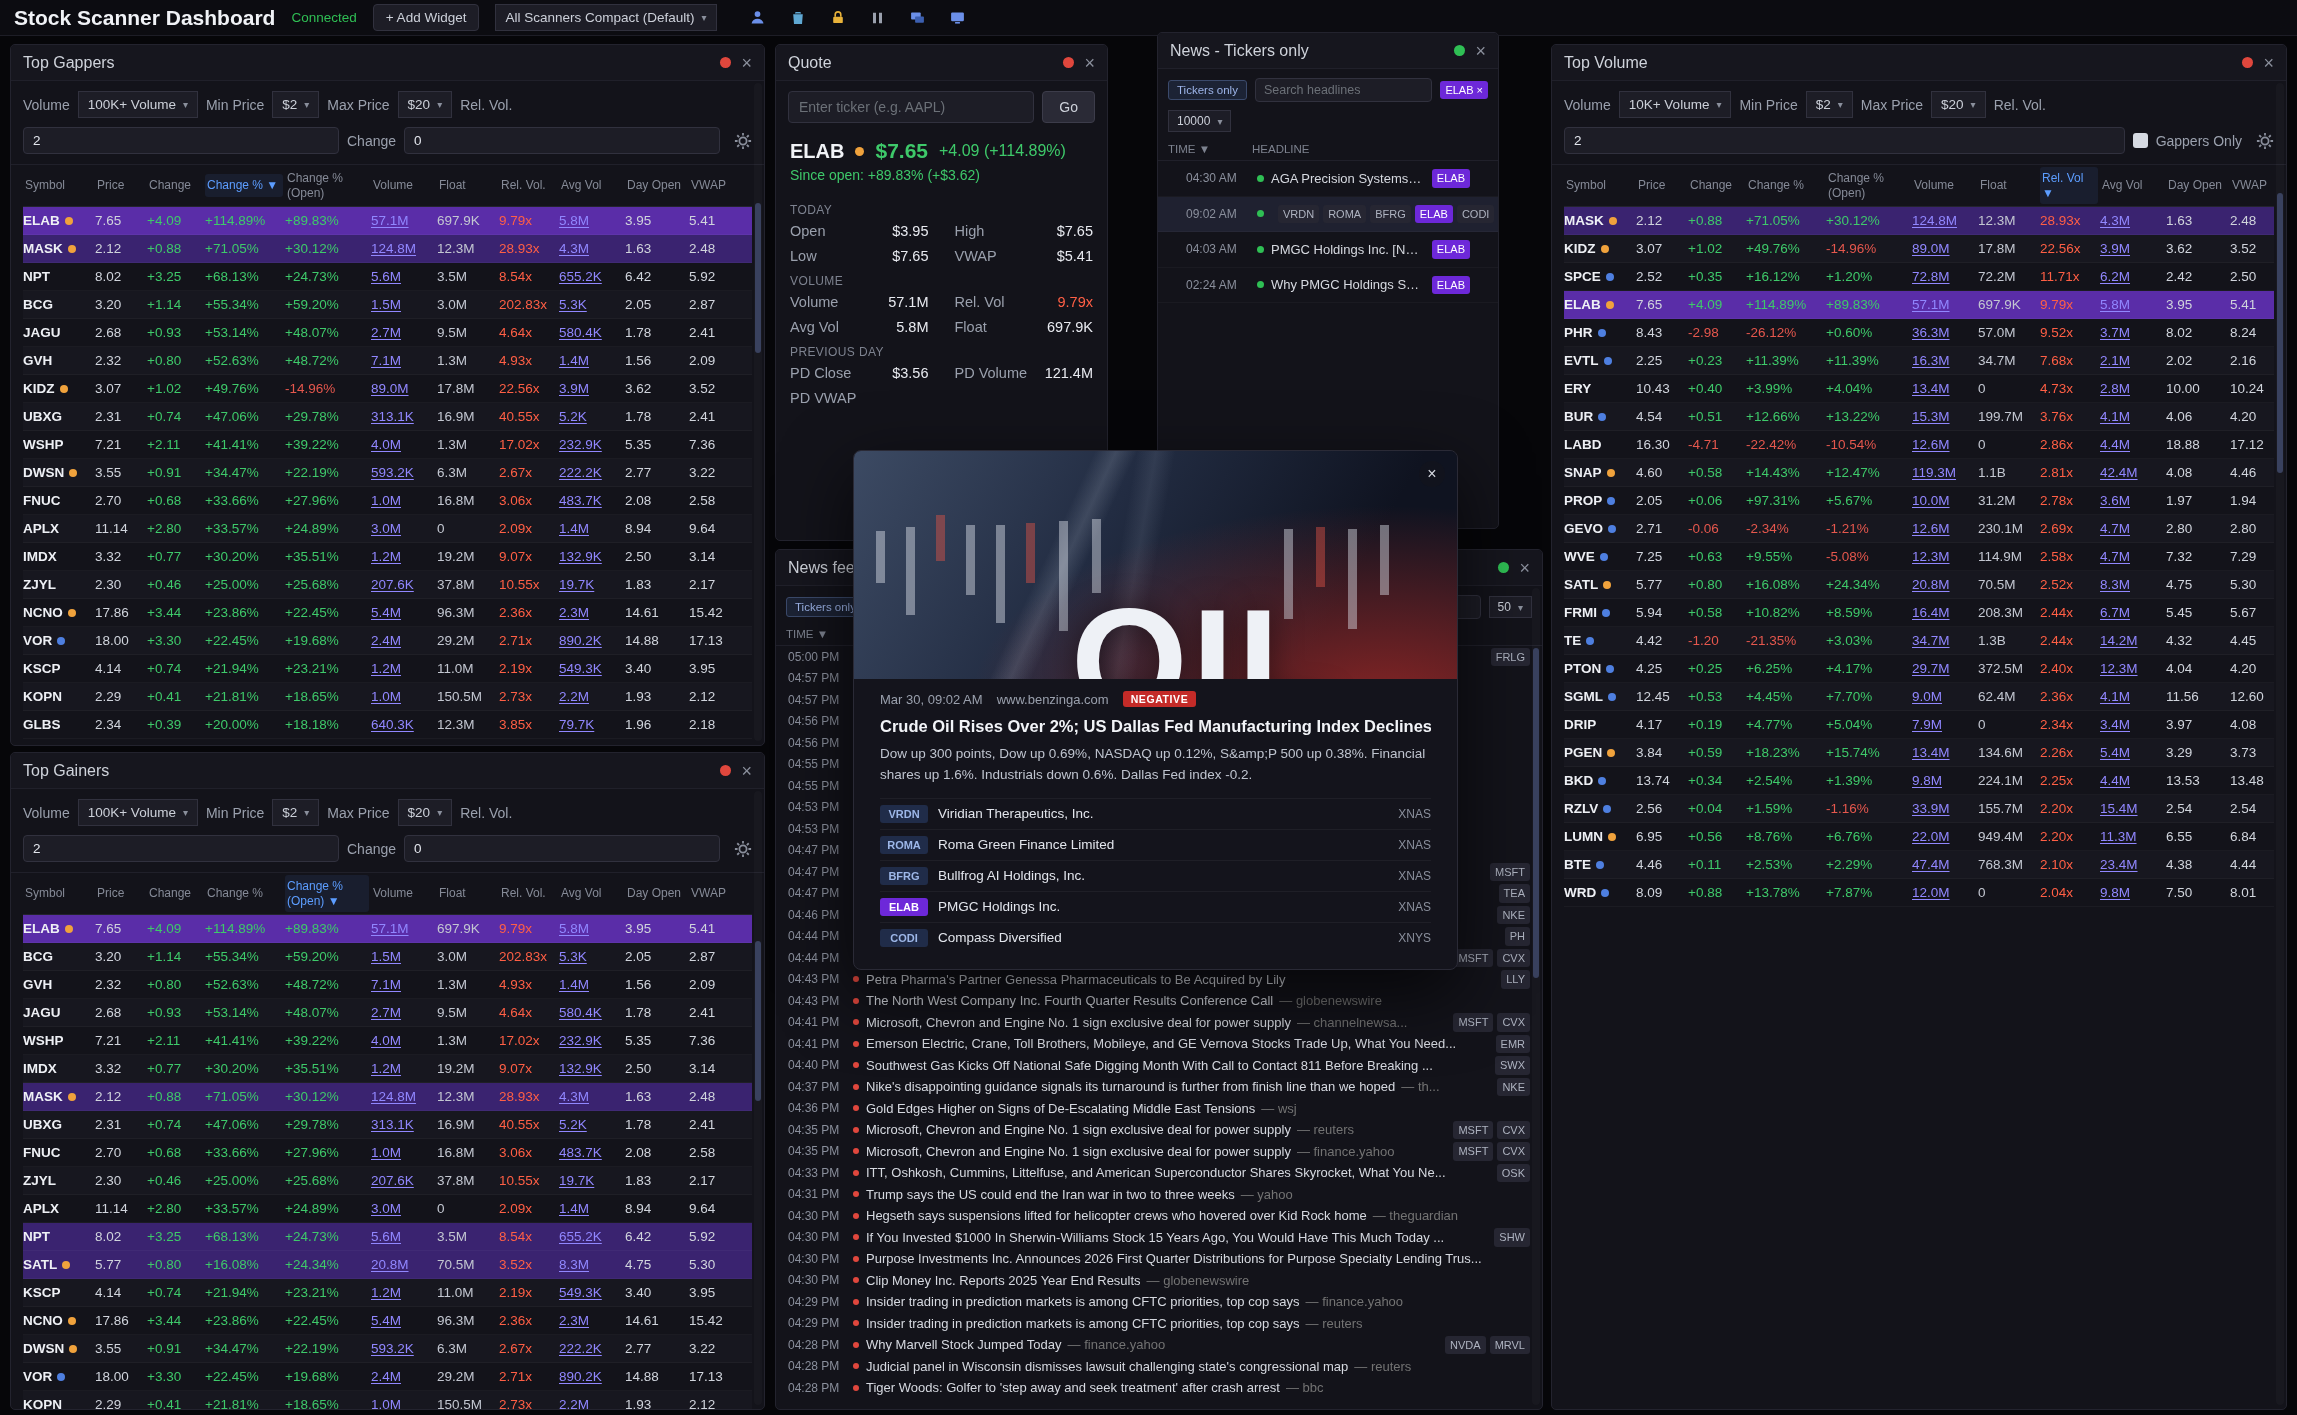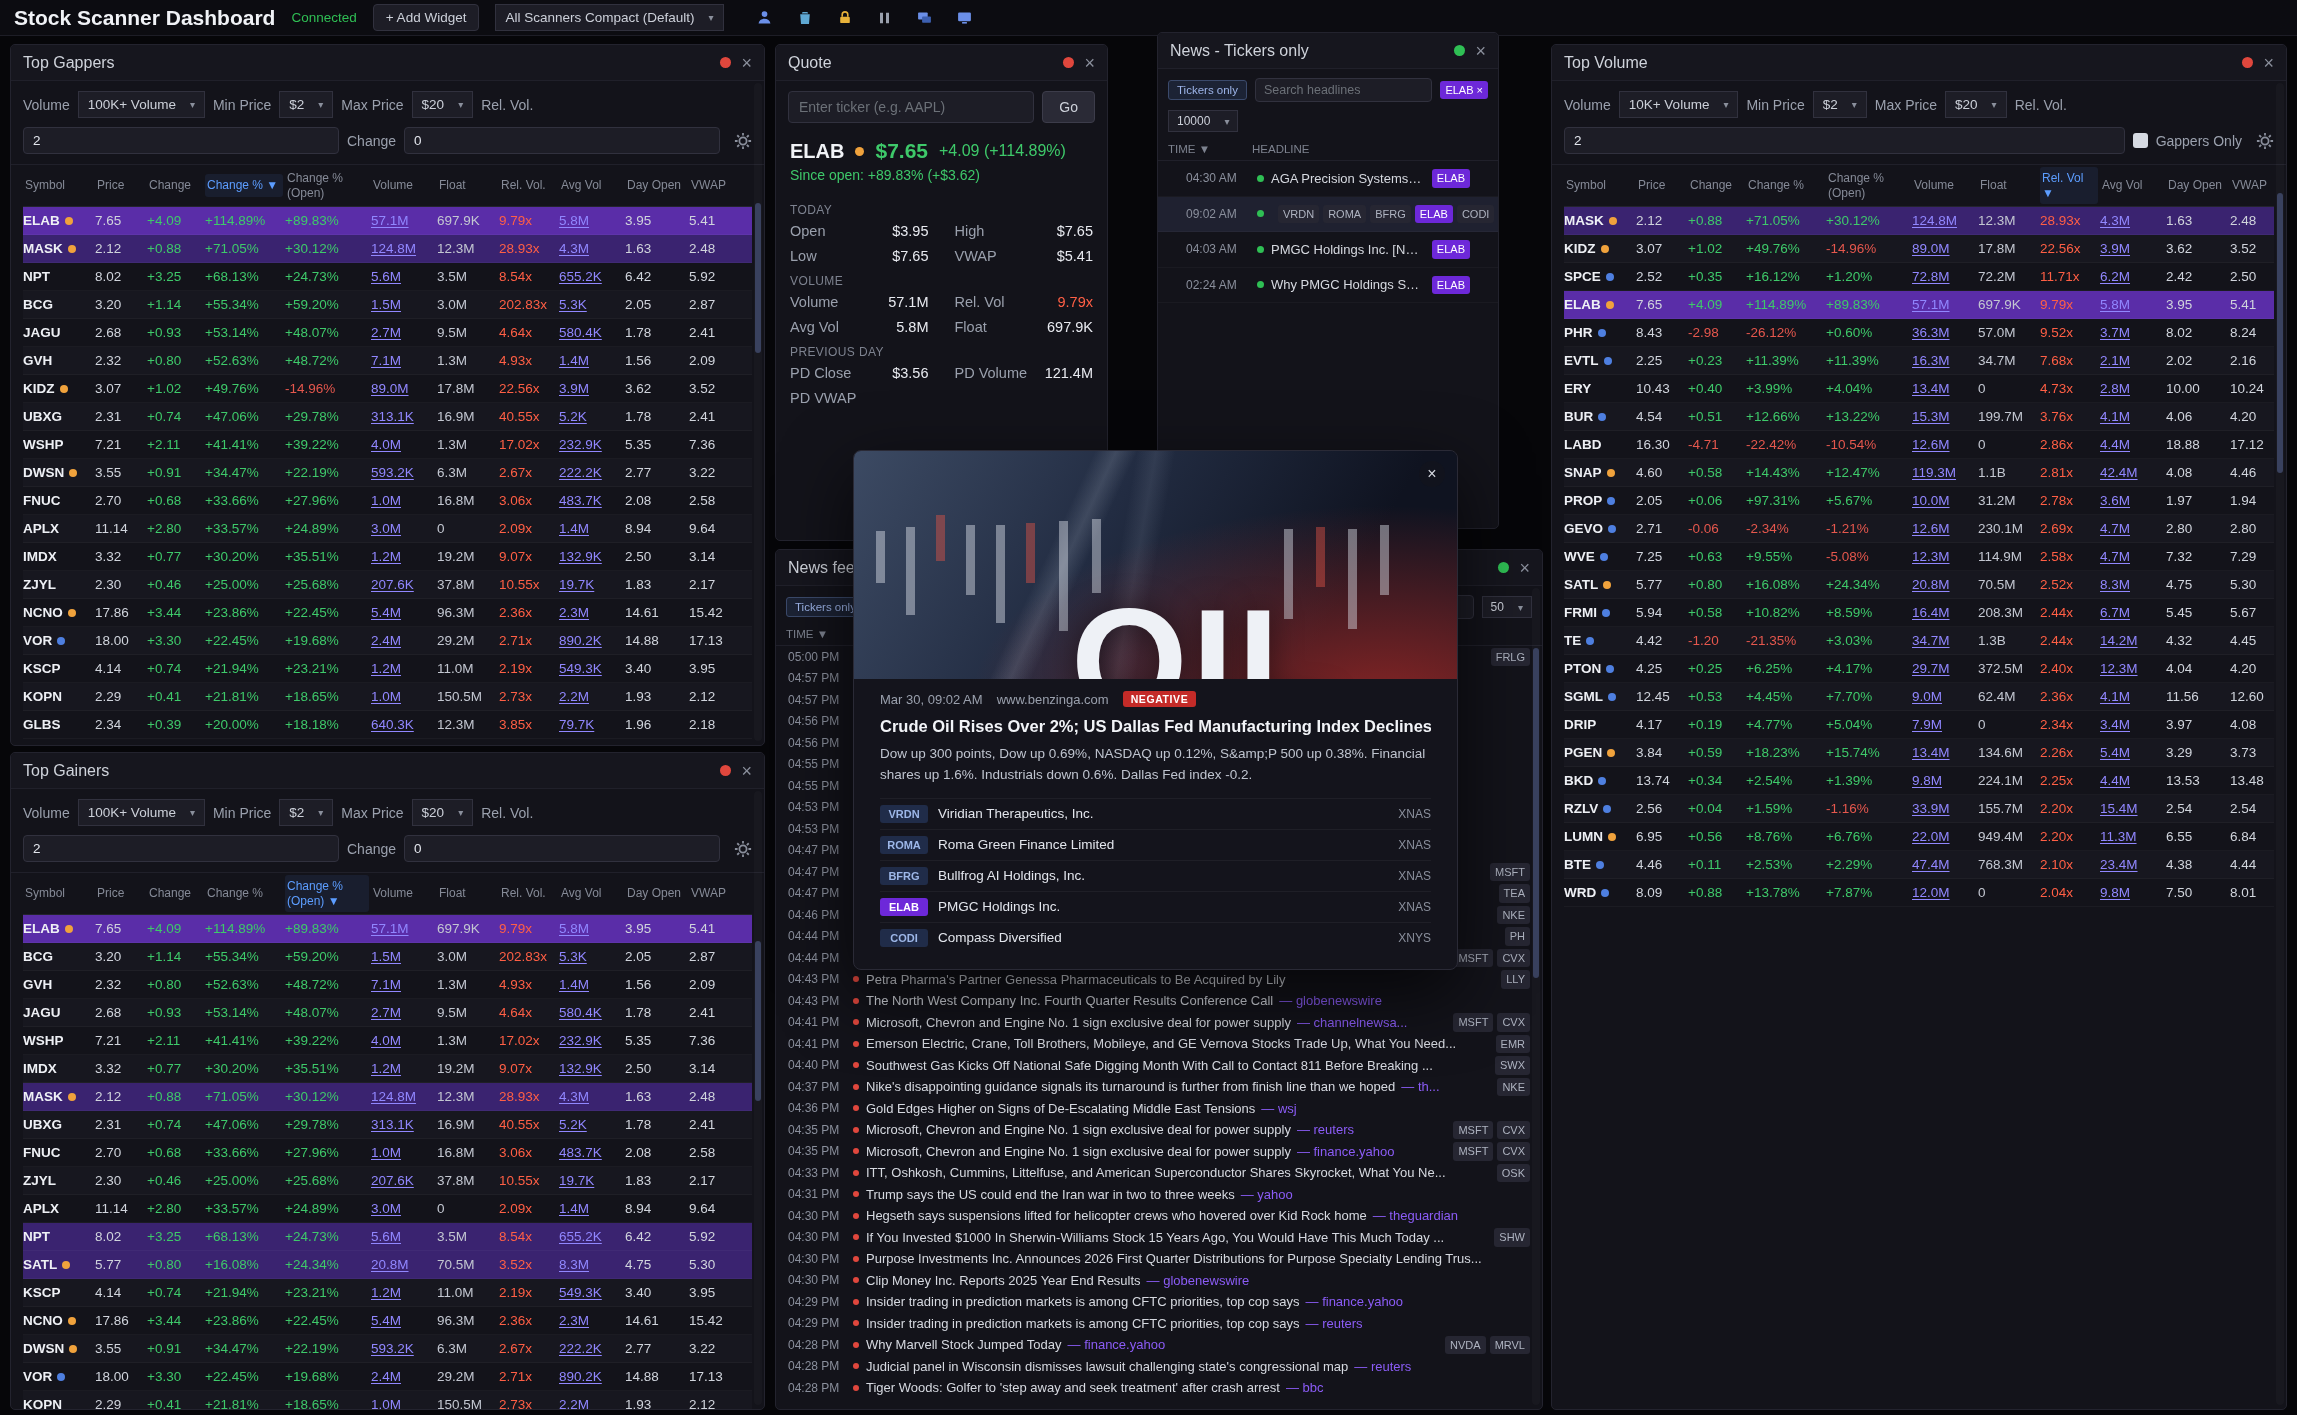--- a/index.html
+++ b/index.html
@@ -23,21 +23,21 @@
          border-bottom:1px solid #20202a}
   .ptitle{font-size:16px;color:#cfd3db;flex:1;white-space:nowrap}
   .pdot{width:11px;height:11px;border-radius:50%;flex:none}
   .pdot.red{background:#e0473d}.pdot.green{background:#2fbf54}
   .pclose{color:#8a8f9c;font-size:18px;line-height:1;cursor:pointer}
 
   
   .pfilters{padding:10px 12px;display:flex;flex-direction:column;gap:9px;border-bottom:1px solid #20202a}
   .frow{display:flex;align-items:center;gap:8px}
   .flabel{font-size:14px;color:#9aa0ad;white-space:nowrap}
-  .fselect{display:inline-flex;align-items:center;gap:14px;background:#1d1d26;border:1px solid #31313e;
+  .fselect{display:inline-flex;align-items:center;gap:7px;background:#1d1d26;border:1px solid #31313e;
            border-radius:0;padding:5px 9px;font-size:13.5px;color:#ccd0d9;white-space:nowrap;cursor:pointer}
   .fselect.small{padding:3px 8px;font-size:12px}
   .caret{font-size:10px;color:#8a8f9c;font-style:normal}
   .fnum{flex:1;min-width:40px;background:#1d1d26;border:1px solid #31313e;border-radius:4px;
         padding:5px 9px;font-size:13.5px;color:#e2e5ec;font-family:inherit}
   .fgear{margin-left:6px;flex:none;cursor:pointer}
   .fcheck{width:15px;height:15px;background:#d6dae2;border-radius:3px;flex:none;cursor:pointer}
 
   
   .stable{padding:0 12px}
@@ -93,21 +93,21 @@
   .nt-limitrow{padding:4px 10px 6px;display:flex}
   .nt-cols{display:flex;padding:5px 10px;font-size:11.5px;color:#7d828f;border-bottom:1px solid #20202a}
   .nt-cols .tcol{width:84px}
   .nt-row{display:flex;align-items:center;gap:7px;padding:8px 28px;font-size:13px;
           border-bottom:1px solid rgba(255,255,255,0.03);cursor:pointer}
   .nt-row.selected{background:#1f2130}
   .ntime{width:64px;flex:none;color:#8a8f9c;font-size:12px}
   .gdot{width:7px;height:7px;border-radius:50%;background:#2fbf54;flex:none}
   .rdot{width:6px;height:6px;border-radius:50%;background:#e0473d;flex:none}
   .ntext{flex:1;min-width:0;overflow:hidden;white-space:nowrap;text-overflow:ellipsis;color:#d6d9e0}
-  .nsrc{color:#8b5cf6;margin-left:6px}
+  .nsrc{color:#737373;margin-left:6px}
   .nchips{display:flex;gap:4px;flex:none;margin-left:auto}
   .nf-row{display:flex;align-items:center;gap:7px;padding:0 12px;height:21.5px;font-size:13px;cursor:pointer}
   .nf-row .ntime{width:58px;font-size:12px}
 
   
   .sbar{position:absolute;right:2px;top:38px;bottom:4px;width:8px;background:rgba(255,255,255,0.025);border-radius:4px}
   .sthumb{position:absolute;left:1px;width:6px;background:#39415e;border-radius:3px;cursor:grab}
 
   
   #modal{position:absolute;left:853px;top:450px;width:605px;background:#14141c;border:1px solid #2a2a36;

